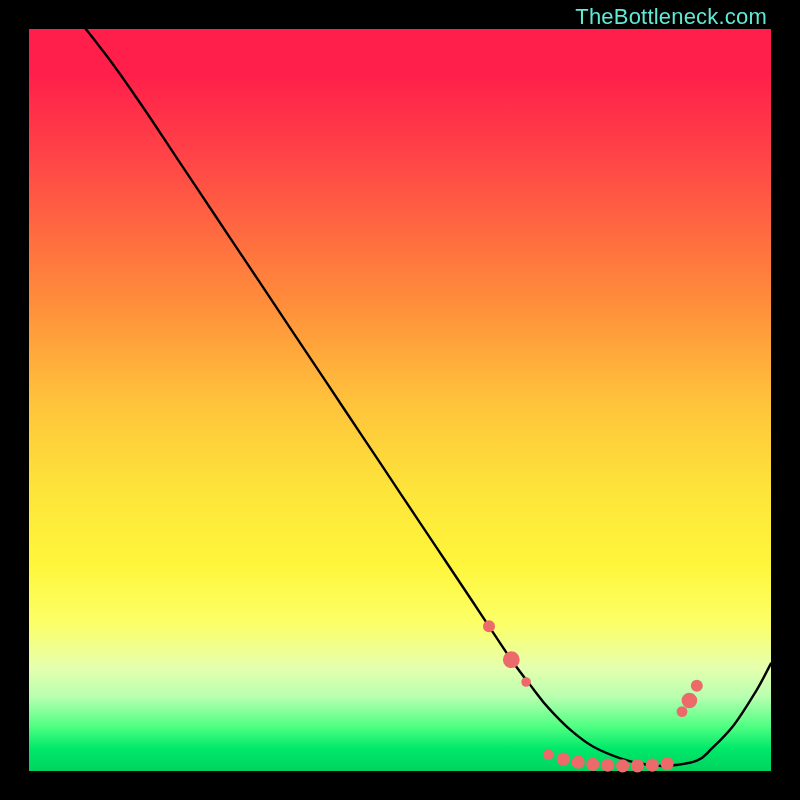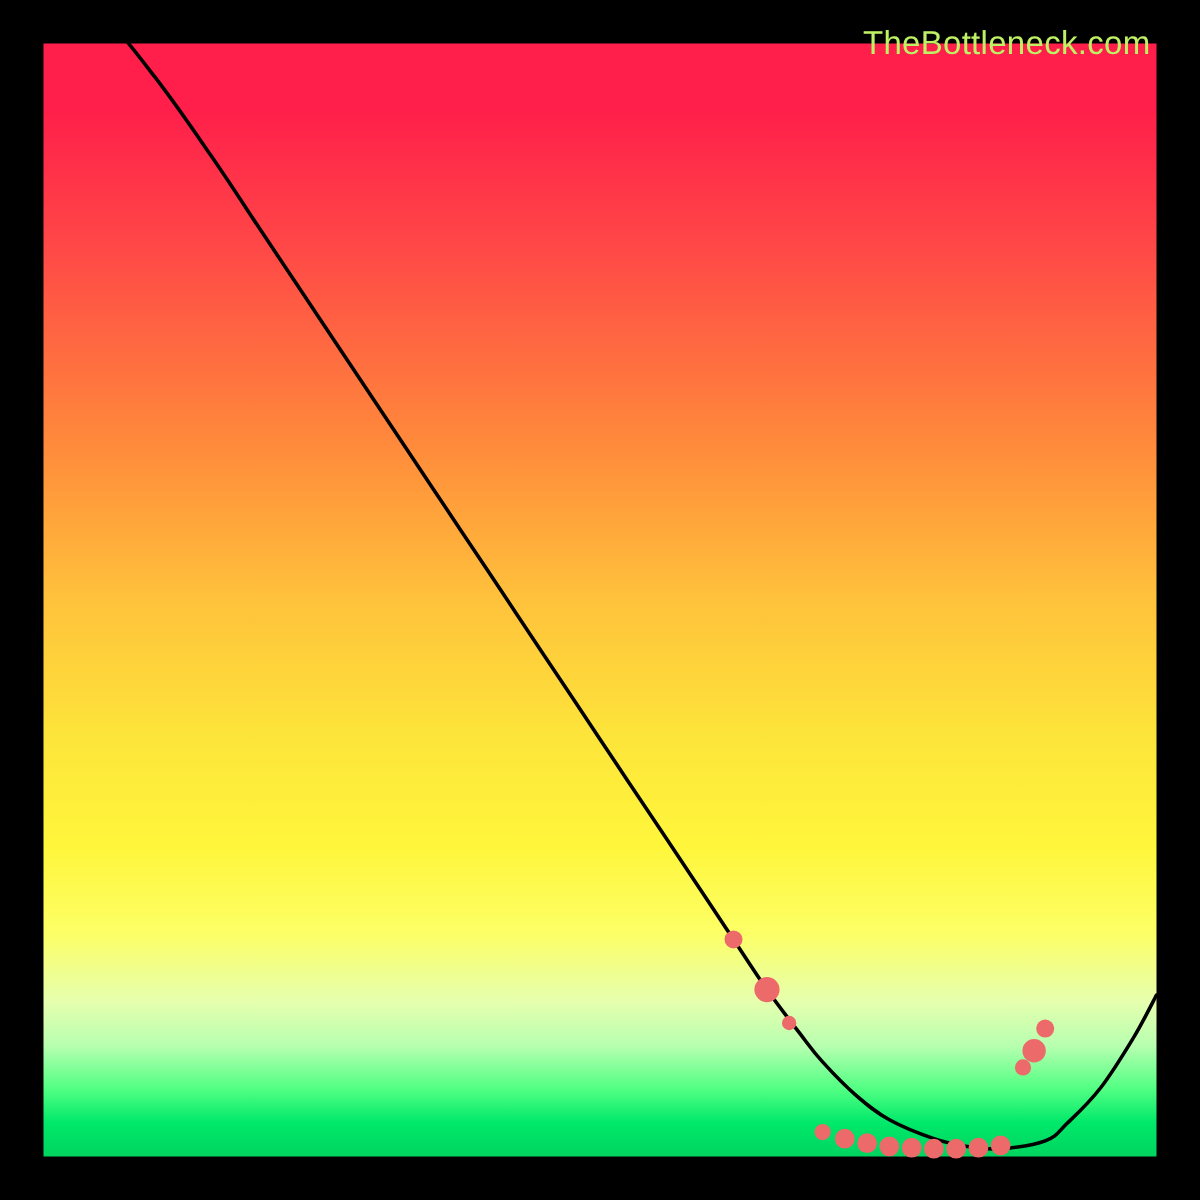--- a/index.html
+++ b/index.html
@@ -36,23 +36,23 @@
       #fcff66 80%,
       #e6ffae 86%,
       #b8ffb0 90%,
       #4fff82 94%,
       #00e86a 97%,
       #00d45f 100%
     );
   }
   .watermark {
     position: absolute;
-    top: 16px;
+    top: 4px;
     right: 33px;
-    color: #bef264;
+    color: #5eead4;
     font-size: 22px;
     font-weight: 500;
     letter-spacing: 0.2px;
     user-select: none;
   }
   svg.curve {
     position: absolute;
     left: 0;
     top: 0;
     width: 742px;

